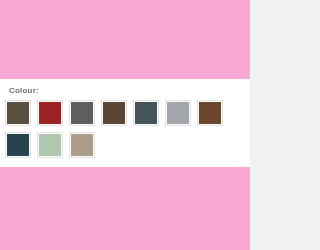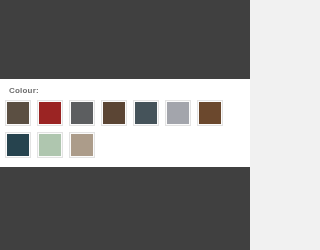--- a/index.html
+++ b/index.html
@@ -10,21 +10,21 @@
     width: 250px;
     height: 250px;
     background: #f1f1f1;
     font-family: "Liberation Sans", sans-serif;
     overflow: hidden;
   }
   .page {
     position: relative;
     width: 250px;
     height: 250px;
-    background: #404040;
+    background: #f9a8d4;
   }
   .filter-panel {
     position: absolute;
     left: 0;
     top: 79px;
     width: 250px;
     height: 88px;
     background: #ffffff;
     box-sizing: border-box;
   }

